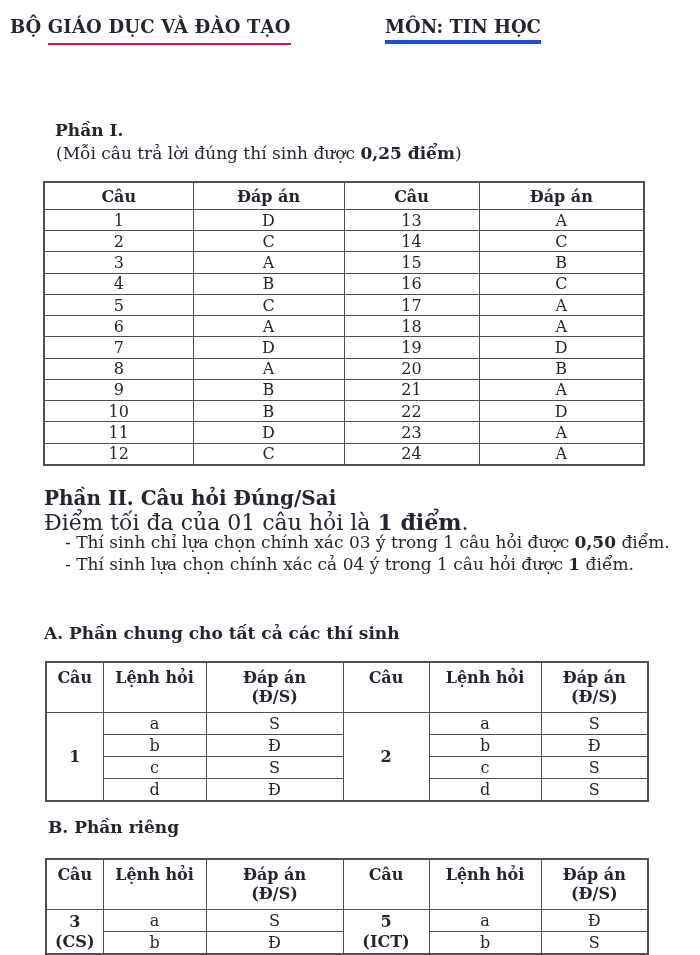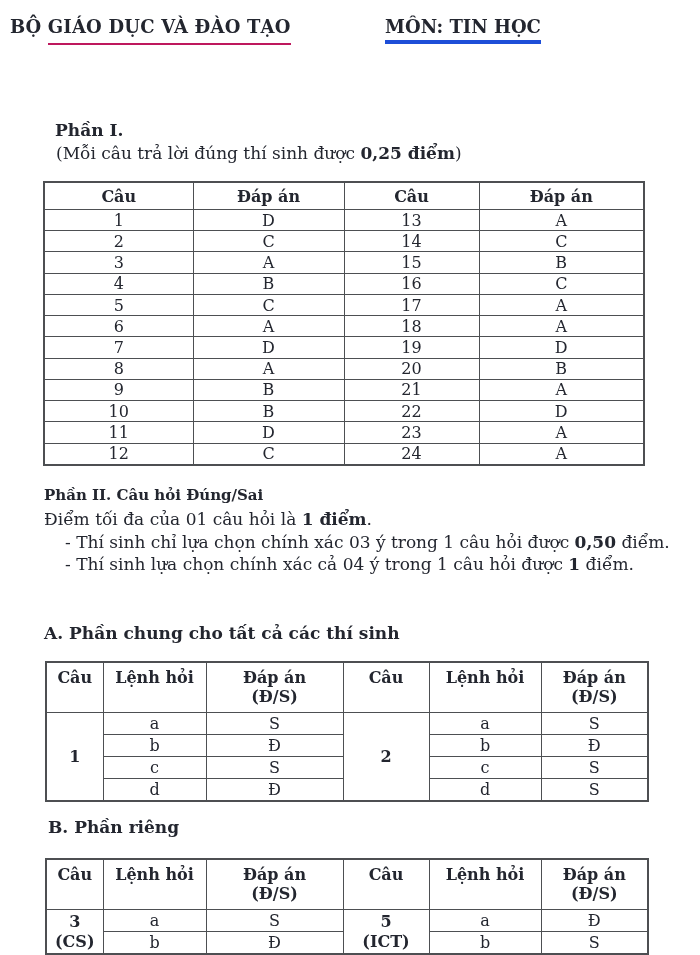--- a/index.html
+++ b/index.html
@@ -36,22 +36,22 @@
   #t1 td{height:20px;}
 
   
   #t2{left:45px;top:661px;width:602px;height:134px;}
   #t3{left:45px;top:858px;width:602px;height:88px;}
   .ds th{height:44px;vertical-align:top;padding-top:5px;line-height:19px;}
   .ds td{height:21px;}
   .ds td.qcell{font-weight:bold;vertical-align:middle;line-height:20px;}
 
   
-  #p2-heading{left:44px;top:486px;font-size:15px;font-weight:bold;}
-  #p2-max{left:44px;top:509px;font-size:17px;}
+  #p2-heading{left:44px;top:486px;font-size:20px;font-weight:bold;}
+  #p2-max{left:44px;top:509px;font-size:22px;}
   #p2-bullets{left:65px;top:531px;font-size:17px;line-height:22.3px;}
   #sectionA-heading{left:44px;top:623px;font-size:17px;font-weight:bold;}
   #sectionB-heading{left:48px;top:817px;font-size:17px;font-weight:bold;}
 </style>
 </head>
 <body>
 
 <div class="abs" id="org"><span>BỘ </span><span class="org-main">GIÁO DỤC VÀ ĐÀO TẠO</span></div>
 
 <div class="abs" id="title-block">

